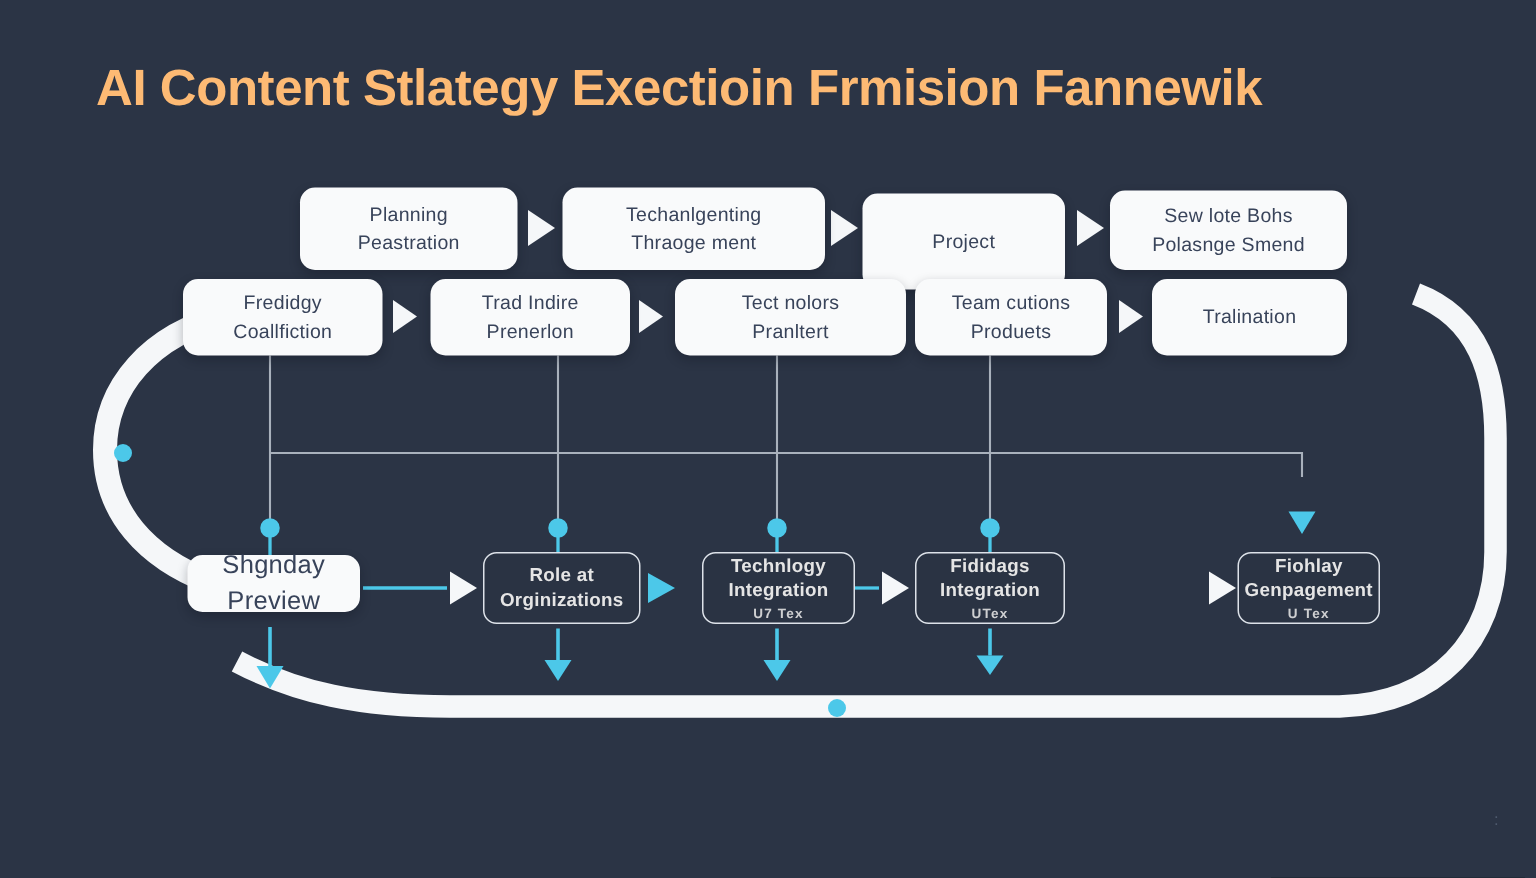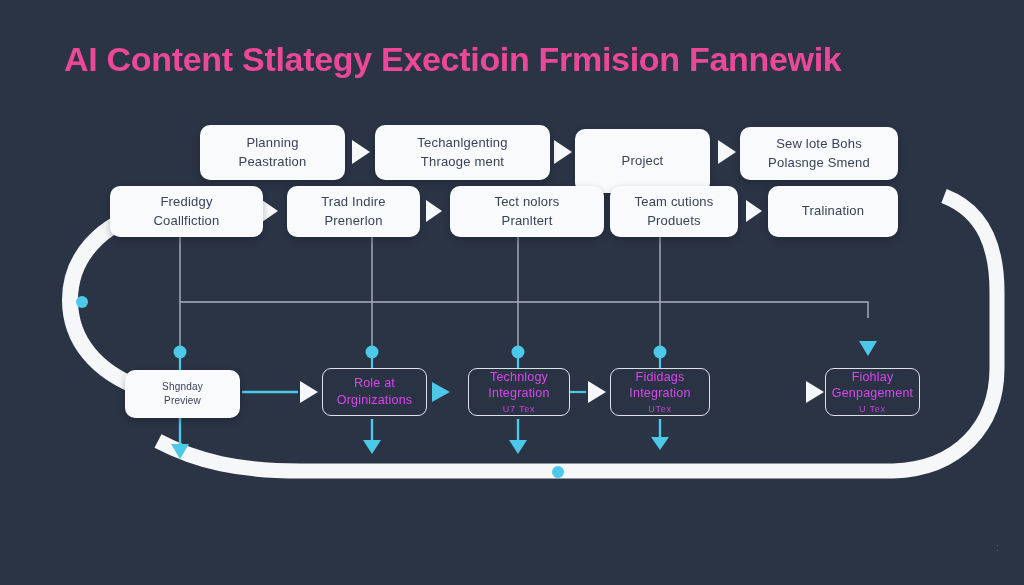--- a/index.html
+++ b/index.html
@@ -6,37 +6,37 @@
   #stage{
     position:relative;
     width:1024px;height:585px;
     background:#2b3445;
     overflow:hidden;
     font-family:"Liberation Sans","DejaVu Sans",sans-serif;
   }
   #connectors{position:absolute;left:0;top:0;z-index:1;}
   .title{
     position:absolute;left:64px;top:40px;z-index:2;
-    font-size:34px;font-weight:700;color:#ec4899;
+    font-size:34px;font-weight:700;color:#fdba74;
     letter-spacing:-0.3px;white-space:nowrap;
   }
   .box{
     position:absolute;z-index:2;
     display:flex;flex-direction:column;align-items:center;justify-content:center;
     text-align:center;border-radius:10px;
     font-size:13px;line-height:1.42;font-weight:500;letter-spacing:.2px;
   }
   .box.white{
     background:#f9fafb;color:#38435a;
     box-shadow:0 3px 7px rgba(10,16,26,.28);
   }
   .box.outline{
     background:rgba(38,47,63,.25);
     border:1.5px solid #dde2e9;border-radius:9px;
-    color:#d946ef;font-size:12.5px;line-height:1.35;
+    color:#e5e5e5;font-size:12.5px;line-height:1.35;font-weight:bold;
   }
   .box .sub{
     font-size:9px;letter-spacing:.8px;opacity:.88;margin-top:1px;text-align:center;
   }
   .footer-mark{
     position:absolute;right:24px;bottom:32px;z-index:2;
     color:#4e5a6d;font-size:11px;letter-spacing:1px;
   }
 </style>
 </head>
@@ -102,41 +102,41 @@
     <span>Thraoge ment</span>
   </div>
   <div class="box white" style="left:575px;top:129px;width:135px;height:64px">
     <span>Project</span>
   </div>
   <div class="box white" style="left:740px;top:127px;width:158px;height:53px">
     <span>Sew lote Bohs</span>
     <span>Polasnge Smend</span>
   </div>
 
-  <div class="box white" style="left:110px;top:186px;width:153px;height:51px">
+  <div class="box white" style="left:122px;top:186px;width:133px;height:51px">
     <span>Fredidgy</span>
     <span>Coallfiction</span>
   </div>
   <div class="box white" style="left:287px;top:186px;width:133px;height:51px">
     <span>Trad Indire</span>
     <span>Prenerlon</span>
   </div>
   <div class="box white" style="left:450px;top:186px;width:154px;height:51px">
     <span>Tect nolors</span>
     <span>Pranltert</span>
   </div>
   <div class="box white" style="left:610px;top:186px;width:128px;height:51px">
     <span>Team cutions</span>
     <span>Produets</span>
   </div>
   <div class="box white" style="left:768px;top:186px;width:130px;height:51px">
     <span>Tralination</span>
   </div>
 
-  <div class="box white" style="left:125px;top:370px;width:115px;height:48px;font-size:10px">
+  <div class="box white" style="left:125px;top:370px;width:115px;height:38px;font-size:17px">
     <span>Shgnday</span>
     <span>Preview</span>
   </div>
   <div class="box outline" style="left:322px;top:368px;width:103px;height:46px">
     <span>Role at</span>
     <span>Orginizations</span>
   </div>
   <div class="box outline" style="left:468px;top:368px;width:100px;height:46px">
     <span>Technlogy</span>
     <span>Integration</span>

